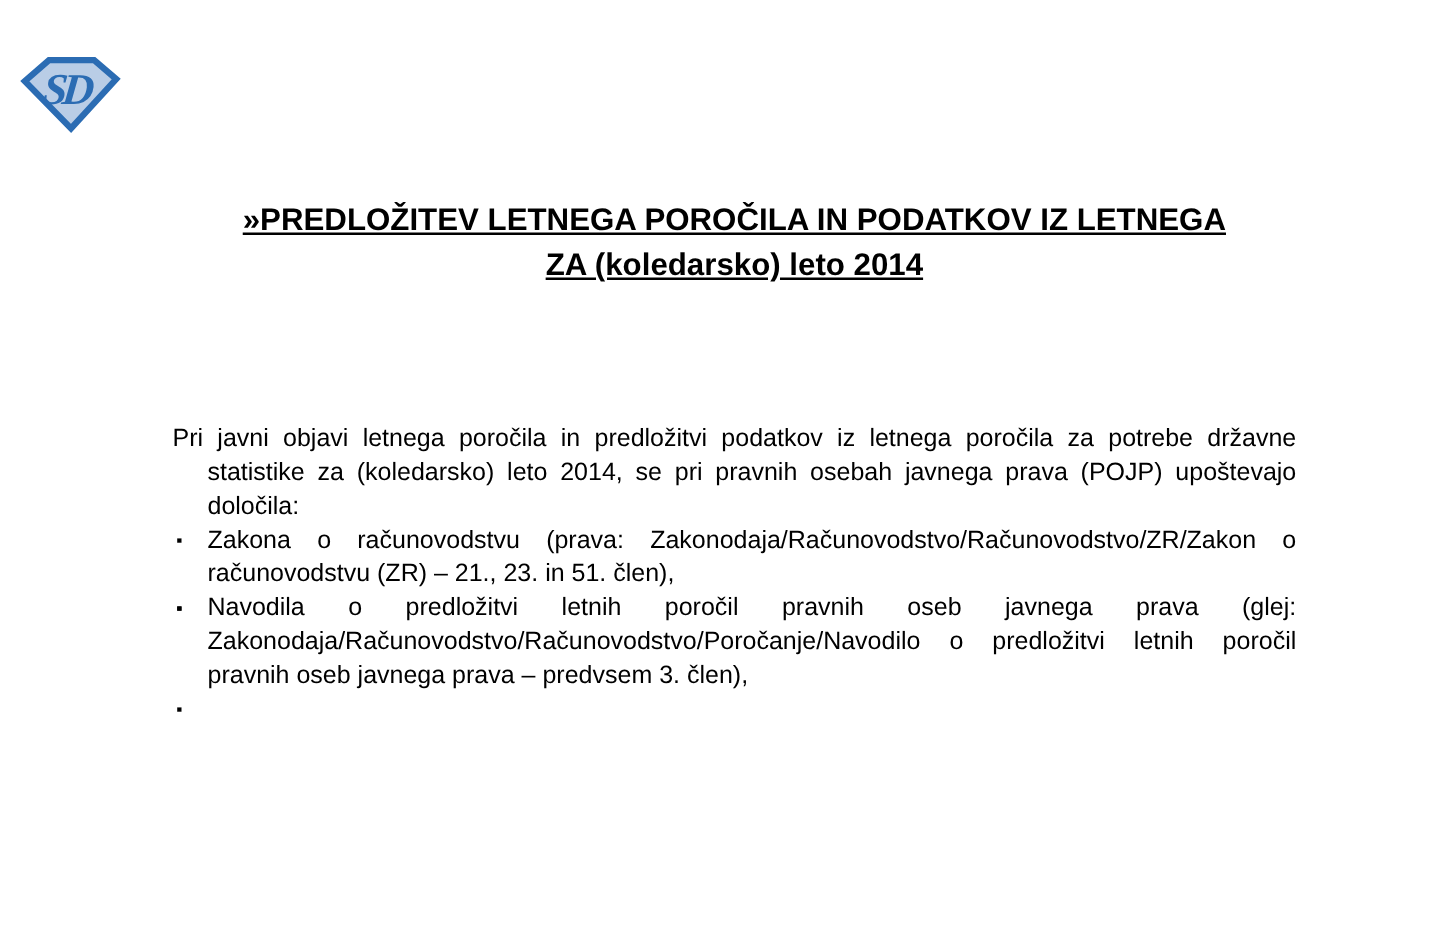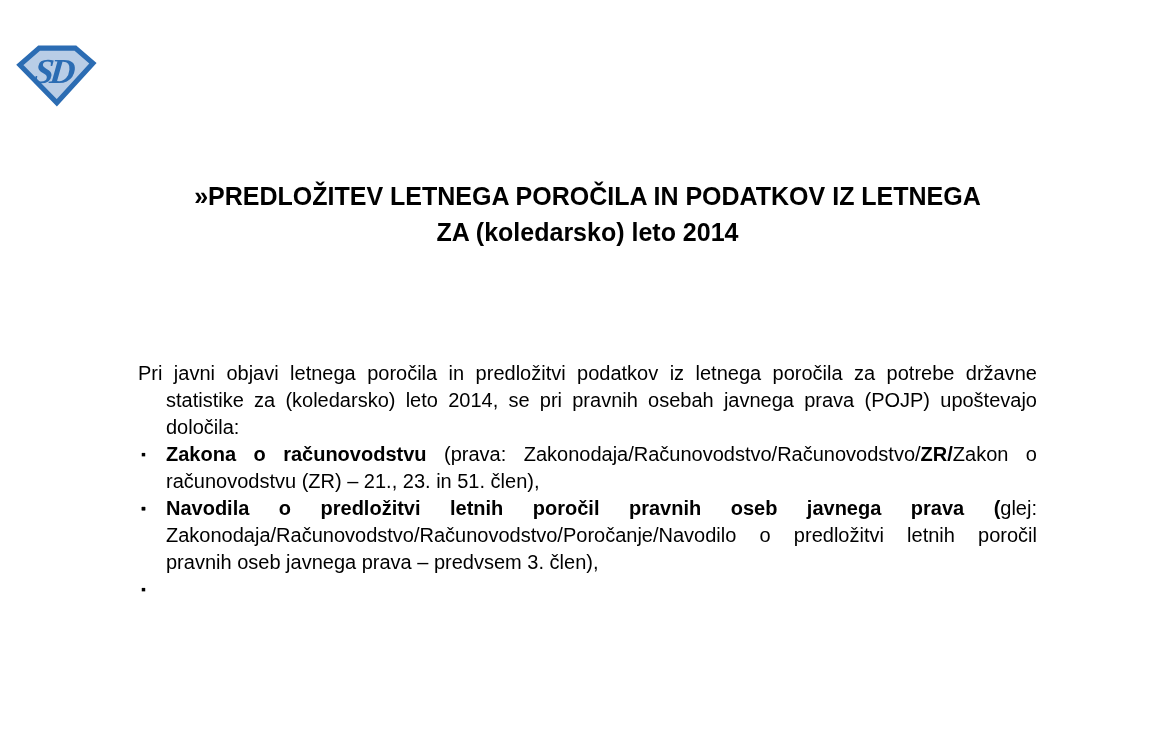--- a/index.html
+++ b/index.html
@@ -20,39 +20,40 @@
     top: 42px;
     width: 84px;
     height: 66px;
   }
   .logo svg { width: 100%; height: 100%; display: block; }
 
   
   .title {
     position: absolute;
     left: 138px;
-    top: 178px;
+    top: 158px;
     width: 899px;
     text-align: center;
     font-weight: bold;
     font-size: 25px;
     line-height: 36px;
     letter-spacing: 0px;
+    text-decoration: underline;
   }
   .title .sup {
     font-size: 14px;
     vertical-align: 9px;
     font-weight: bold;
   }
 
   
   .body-text {
     position: absolute;
     left: 138px;
-    top: 360px;
+    top: 338px;
     width: 899px;
     font-size: 20px;
     line-height: 27px;
   }
   .intro {
     margin: 0;
     padding-left: 28px;
     text-indent: -28px;
     text-align: justify;
   }
@@ -66,21 +67,21 @@
     padding-left: 28px;
     text-align: justify;
   }
   .marker {
     position: absolute;
     left: 3px;
     top: 0;
     font-size: 14px;
     line-height: 27px;
   }
-  .bold { font-weight: bold; margin-top: 40px; }
+  .bold { font-weight: normal; margin-top: 40px; }
 </style>
 </head>
 <body>
 
 <div class="page">
 
   <div class="logo">
     <svg viewBox="0 0 100 78">
       <path id="shield" d="M 7 27 L 30 7 L 73 7 L 94 25 L 51 72 Z" fill="#b9cde6" stroke="#2b6cb3" stroke-width="6" stroke-linejoin="miter"></path>
       <text x="50" y="49" text-anchor="middle" font-family="Liberation Serif, DejaVu Serif, serif" font-size="42" font-weight="bold" font-style="italic" fill="#2b6cb3" letter-spacing="-5" transform="skewX(-6)">SD</text>

